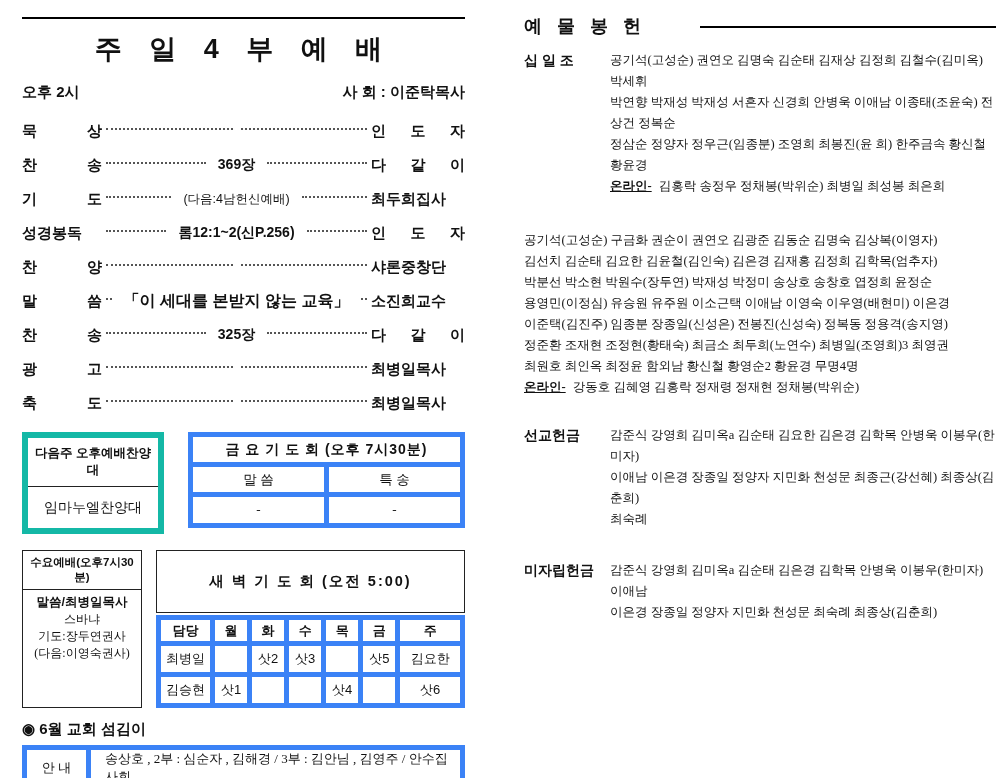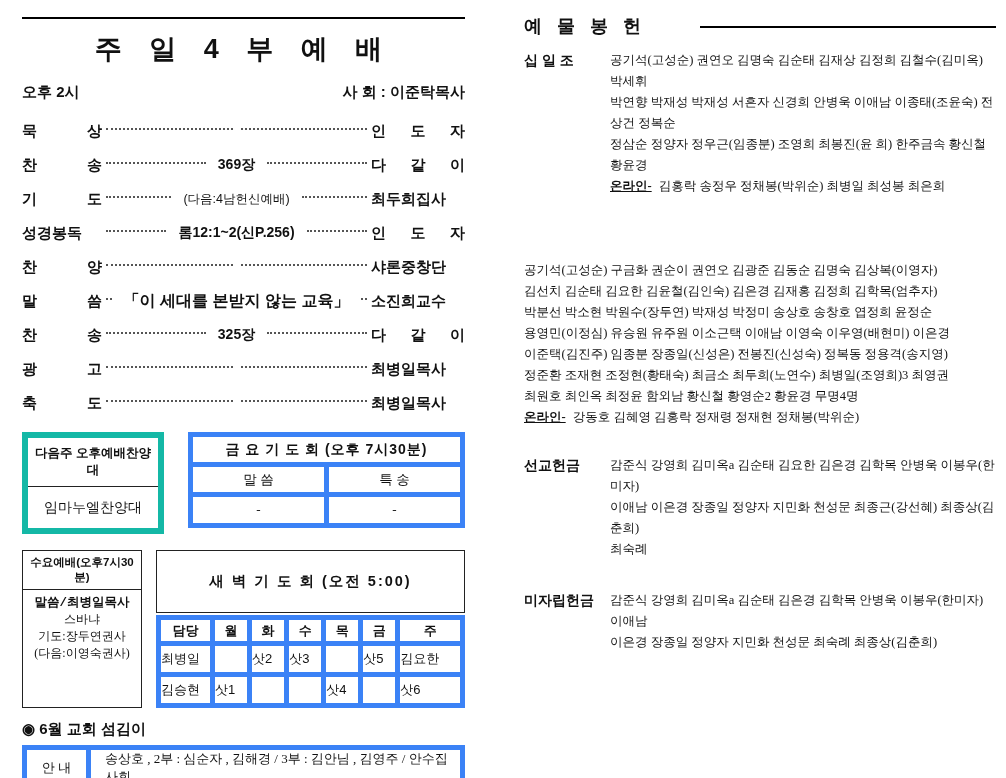--- a/index.html
+++ b/index.html
@@ -40,29 +40,29 @@
   .fri-table { width:100%; height:96px; }
   .fri-title { text-align:center; font-family:"Liberation Sans", sans-serif; font-weight:bold;
                font-size:14px; height:30px; letter-spacing:1px; }
   .fri-col { width:50%; text-align:center; font-size:13.5px; height:30px; font-weight:normal; }
   .fri-val { text-align:center; font-size:13px; }
 
   .row-b { display:flex; margin-top:16px; }
   .wed-box { width:120px; border:1px solid #222; font-size:12px; }
   .wed-head { border-bottom:1px solid #222; text-align:center; padding:4px 0;
               font-family:"Liberation Sans", sans-serif; font-weight:bold; font-size:11.5px; }
-  .wed-line1 { text-align:center; font-family:Liberation Mono, monospace; font-weight:bold;
+  .wed-line1 { text-align:center; font-family:Liberation Sans, sans-serif; font-weight:bold;
                font-size:12.5px; margin-top:4px; }
   .wed-line { text-align:center; line-height:17px; }
   .dawn { margin-left:14px; flex:1; }
   .dawn-title { border:1px solid #222; text-align:center; font-family:"Liberation Sans", sans-serif;
                 font-weight:bold; font-size:14.5px; letter-spacing:2px; padding:21px 0; }
   .dawn-table { width:100%; margin-top:2px; }
   .dawn-table th { height:26px; font-size:13px; font-family:"Liberation Sans", sans-serif; }
-  .dawn-table td { height:31px; text-align:left; font-size:13px; font-family:"Liberation Sans", sans-serif; }
+  .dawn-table td { height:31px; text-align:center; font-size:13px; font-family:"Liberation Sans", sans-serif; }
   .dawn-table th:first-child { width:54px; }
 
   .june-head { margin-top:12px; font-family:"Liberation Sans", sans-serif; font-weight:bold; font-size:15px; }
   .june-table { width:100%; margin-top:6px; }
   .june-table td { height:36px; font-size:13px; }
   .june-label { width:64px; text-align:center; font-family:"Liberation Sans", sans-serif;
                 font-weight:normal; font-size:14px; }
   .june-val { padding-left:14px; }
 
   
@@ -70,21 +70,21 @@
   .r-title { font-family:"Liberation Sans", sans-serif; font-weight:bold; font-size:18px;
              letter-spacing:5px; white-space:nowrap; }
   .r-rule { flex:1; border-top:2px solid #000; margin-left:16px; margin-top:2px; }
 
   .sec { display:flex; }
   .sec-label { flex:0 0 86px; font-family:"Liberation Sans", sans-serif; font-weight:bold;
                font-size:14px; line-height:21px; white-space:pre; }
   .sec-lines { flex:1; font-size:12.5px; line-height:21px; }
   .online-prefix { text-decoration:underline; font-weight:bold; margin-right:4px; }
 
-  .sec-tithe   { margin-top:12px; margin-bottom:63px; }
+  .sec-tithe   { margin-top:12px; margin-bottom:33px; }
   .sec-thanks  { margin-bottom:27px; }
   .sec-mission { margin-bottom:30px; }
   .sec-support { margin-bottom:55px; }
 </style>
 </head>
 <body>
 
 <div class="page">
 
   <div class="col-left">

